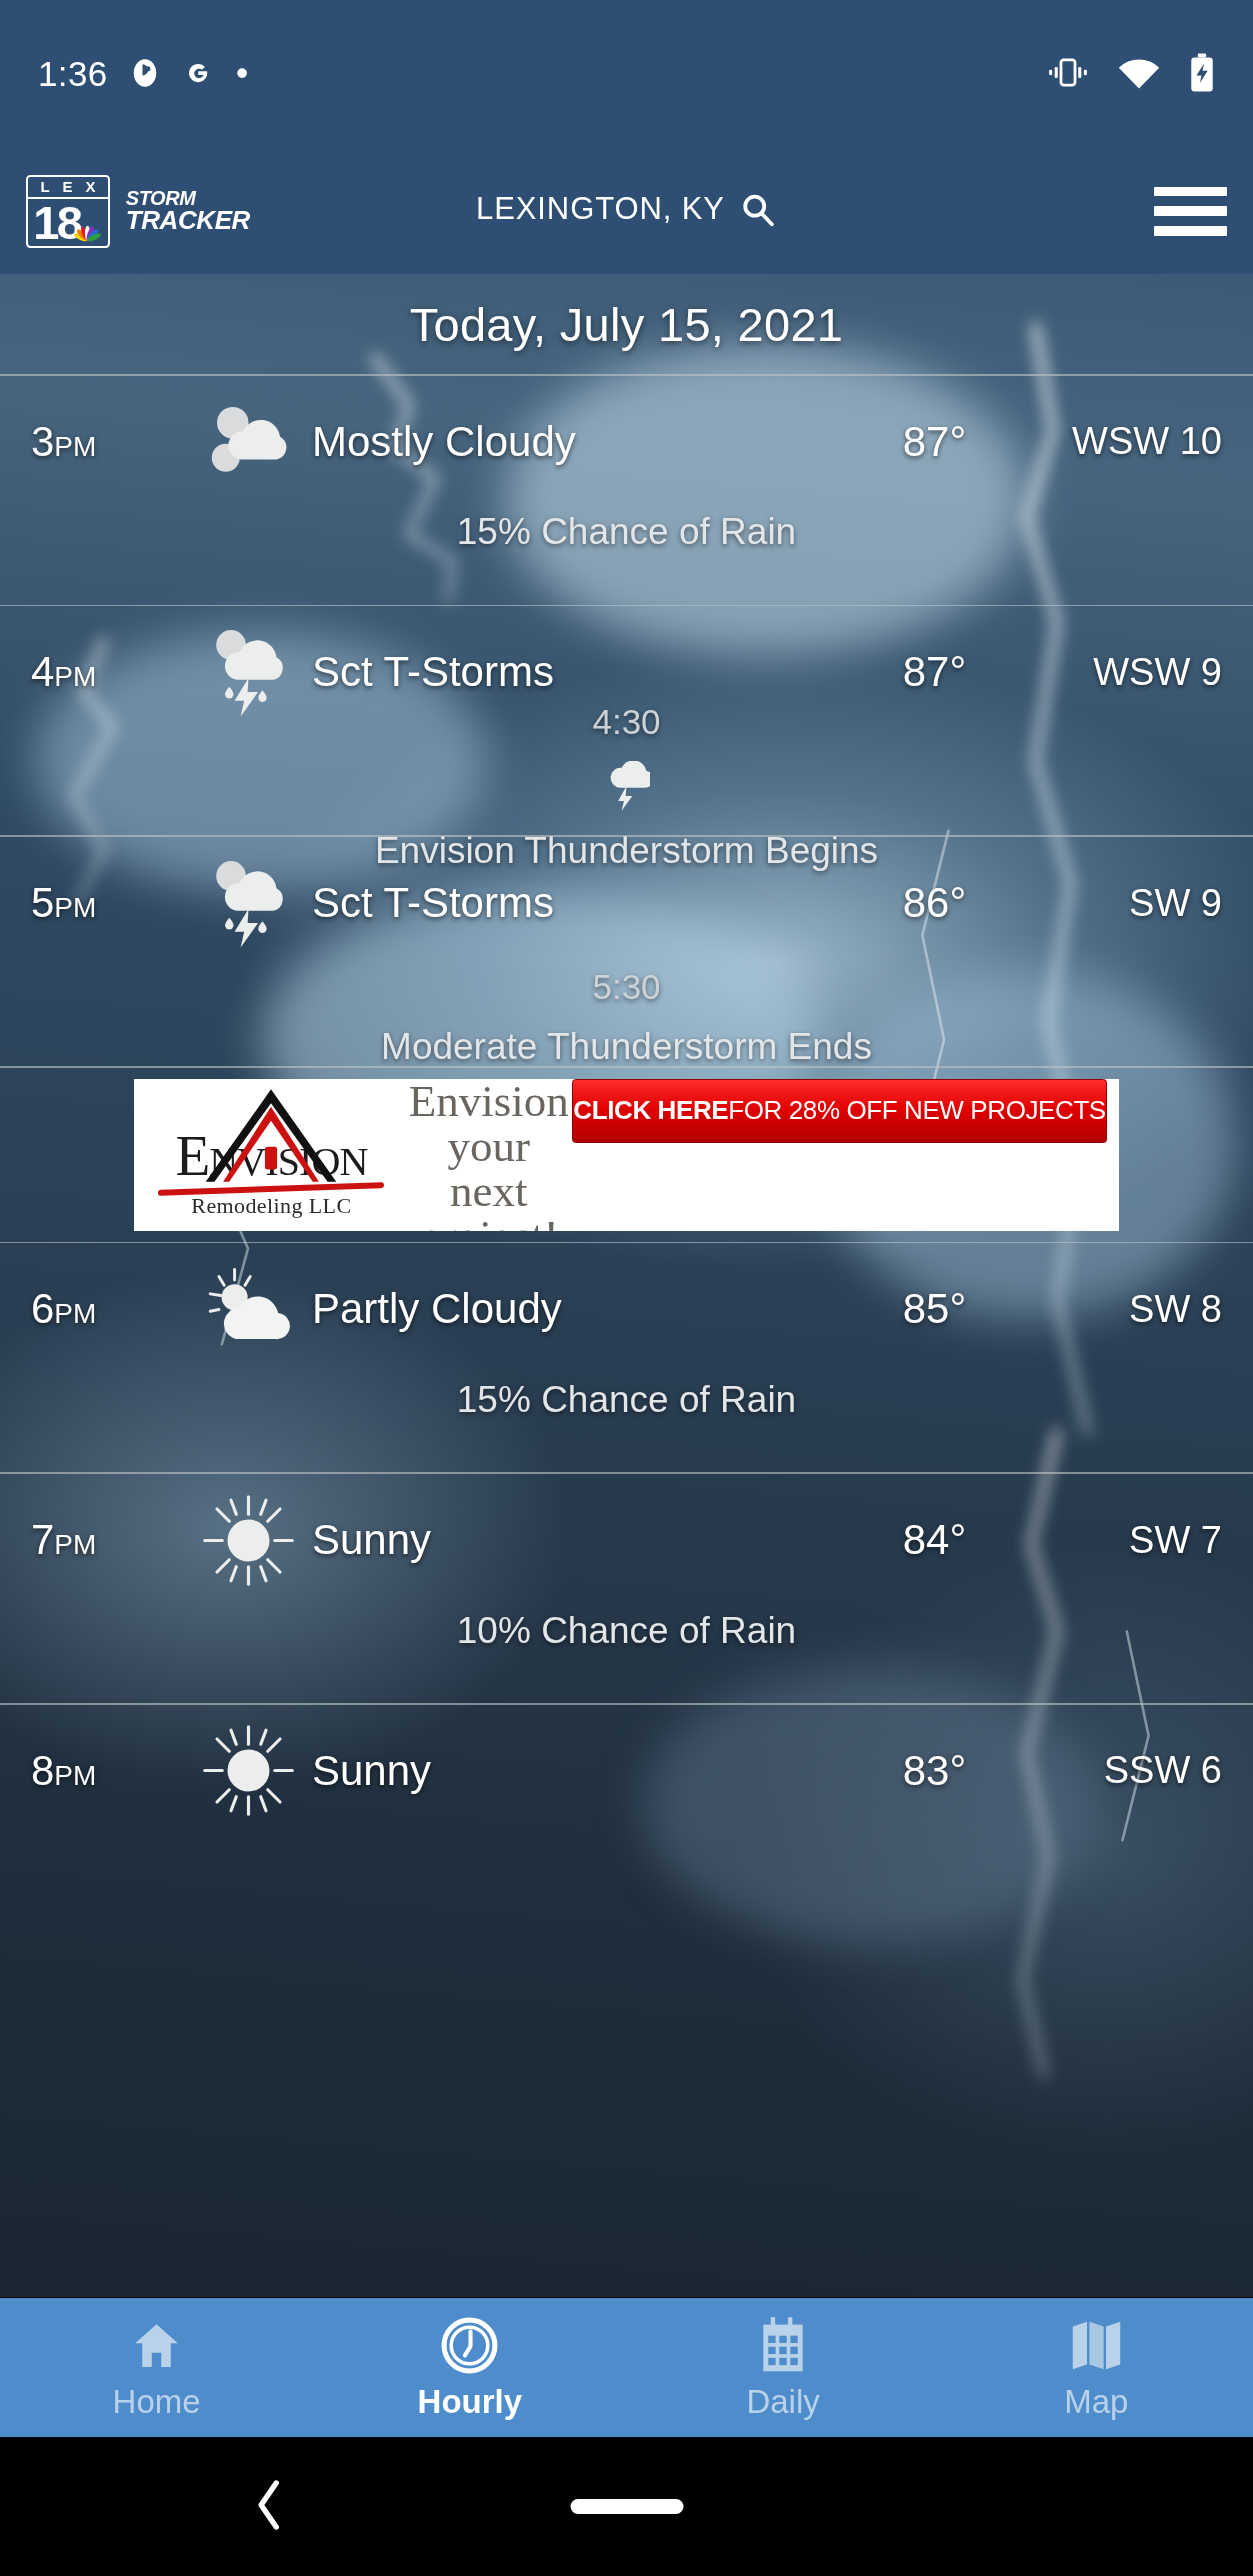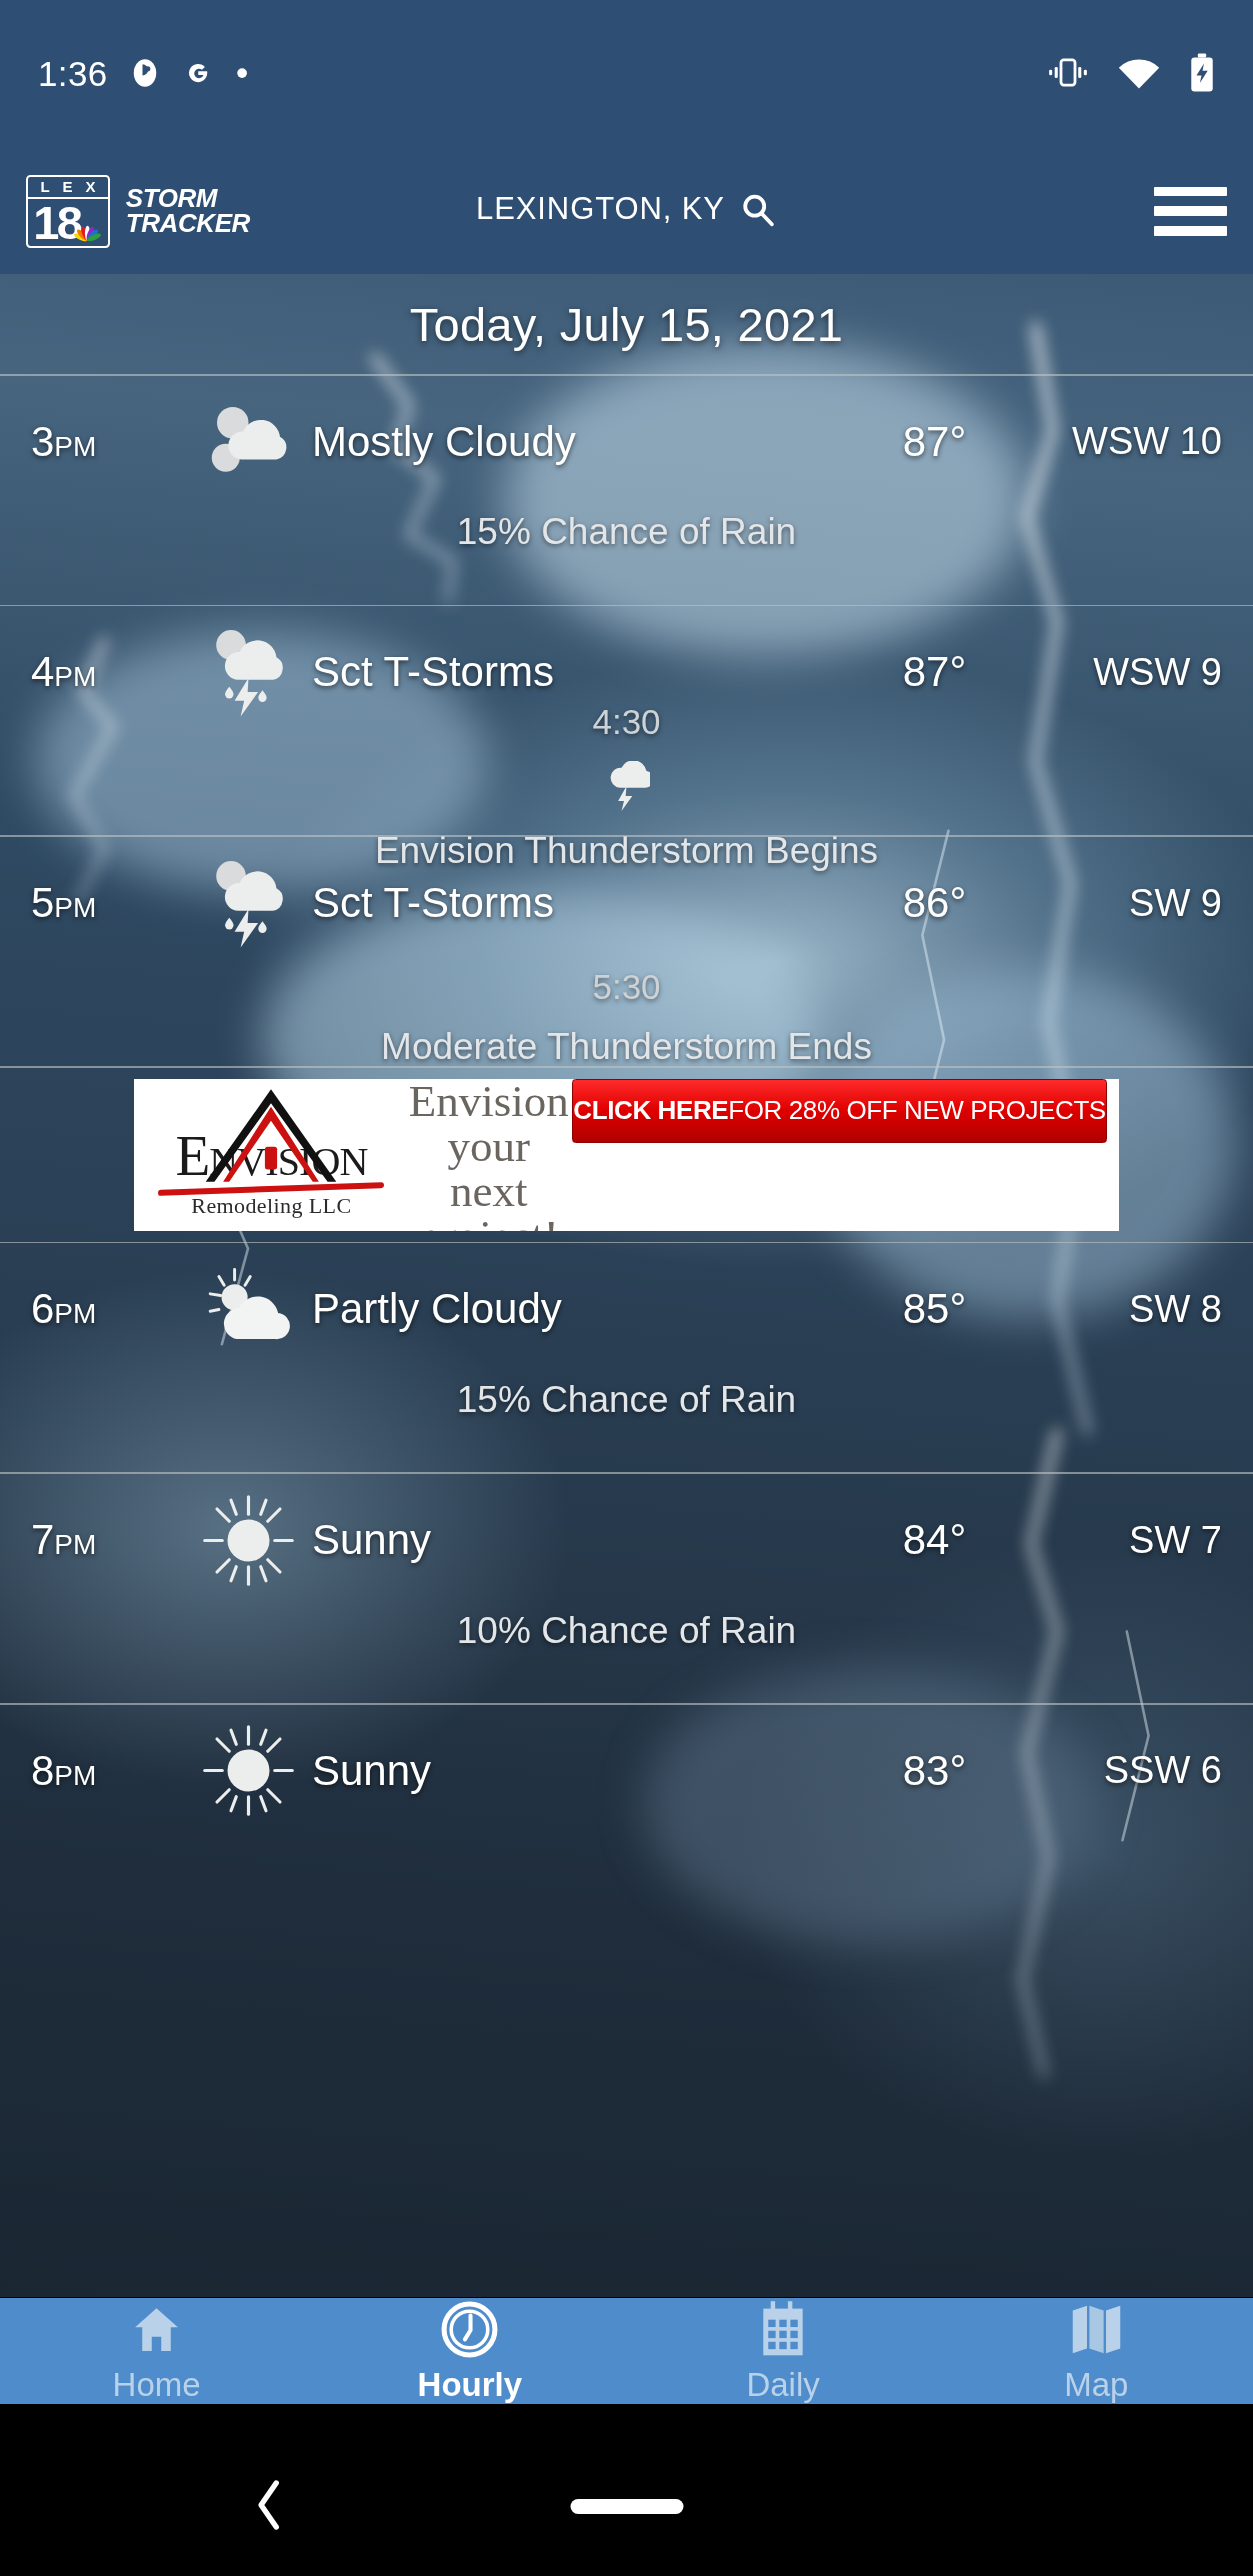--- a/index.html
+++ b/index.html
@@ -35,21 +35,21 @@
     align-items:center; justify-content:space-around; padding:0 6.1px;
   }
   .lex-top span{ color:#fff; font-size:15px; font-weight:bold; line-height:1; }
   .lex-18{
     position:absolute; left:5.2px; top:22.6px; color:#fff;
     font-size:47px; font-weight:bold; font-family:"Liberation Sans",sans-serif;
     line-height:47px; letter-spacing:-2.6px;
   }
   .peacock{ position:absolute; right:4.4px; bottom:3.5px; width:33px; height:26px; }
   .stormtracker{ color:#fff; line-height:0.96; }
-  .st1{ font-size:26px; font-weight:bold; font-style:italic; letter-spacing:-0.4px;}
+  .st1{ font-size:20px; font-weight:bold; font-style:italic; letter-spacing:-0.4px;}
   .st2{ font-size:26px; font-weight:bold; font-style:italic; letter-spacing:-0.4px;}
   .loc-wrap{
     position:absolute; left:50%; transform:translateX(-50%);
     display:flex; align-items:flex-start; gap:14px;
   }
   .loc-text{ color:#fff; font-size:31px; letter-spacing:0.9px; }
   .hamburger{
     margin-left:auto; width:73px; height:49px;
     display:flex; flex-direction:column; justify-content:space-between;
   }
@@ -145,21 +145,21 @@
     background:linear-gradient(180deg,#ff2b2b 0%, #e00000 48%, #b00000 100%);
     border:1.7px solid #8d0000; border-radius:3.5px; height:64px;
     display:flex; align-items:center; justify-content:center;
     color:#fff; font-size:26px; font-weight:bold; letter-spacing:-0.4px;
     white-space:nowrap; margin:0 3.5px;text-align:right;
   }
   .ad-cta em{ font-style:normal; font-weight:normal; }
 
   
   .bottomnav{
-    position:absolute; top:2298px; left:0; width:1253px; height:106px;
+    position:absolute; top:2298px; left:0; width:1253px; height:139px;
     background:#4F8CCB; display:flex;
   }
   .nav-item{
     flex:1; display:flex; flex-direction:column;
     align-items:center; justify-content:center; gap:5.2px;
   }
   .nav-label{ font-size:33px; color:#B9D2EA; }
   .nav-item.active .nav-label{ color:#ffffff;font-weight:bold; }
   .nav-ic{ height:63px; display:flex; align-items:center; }
 

